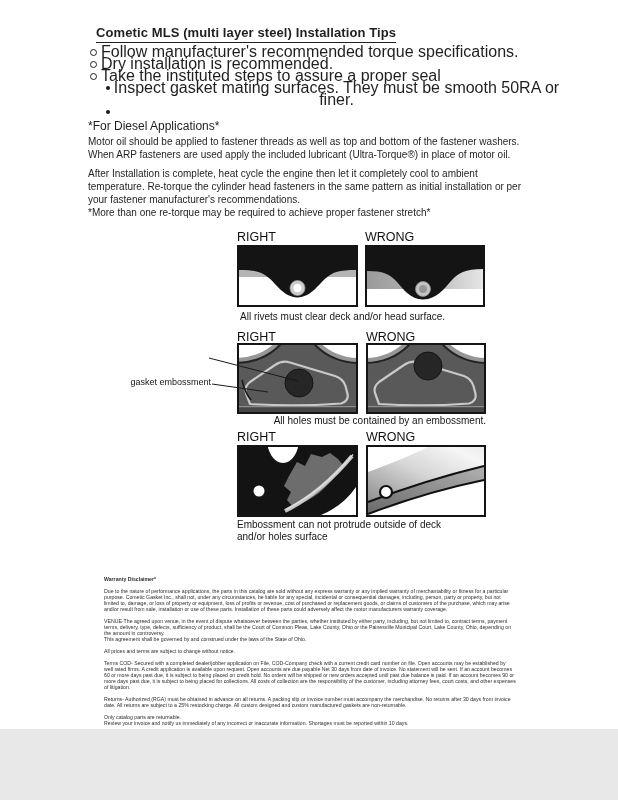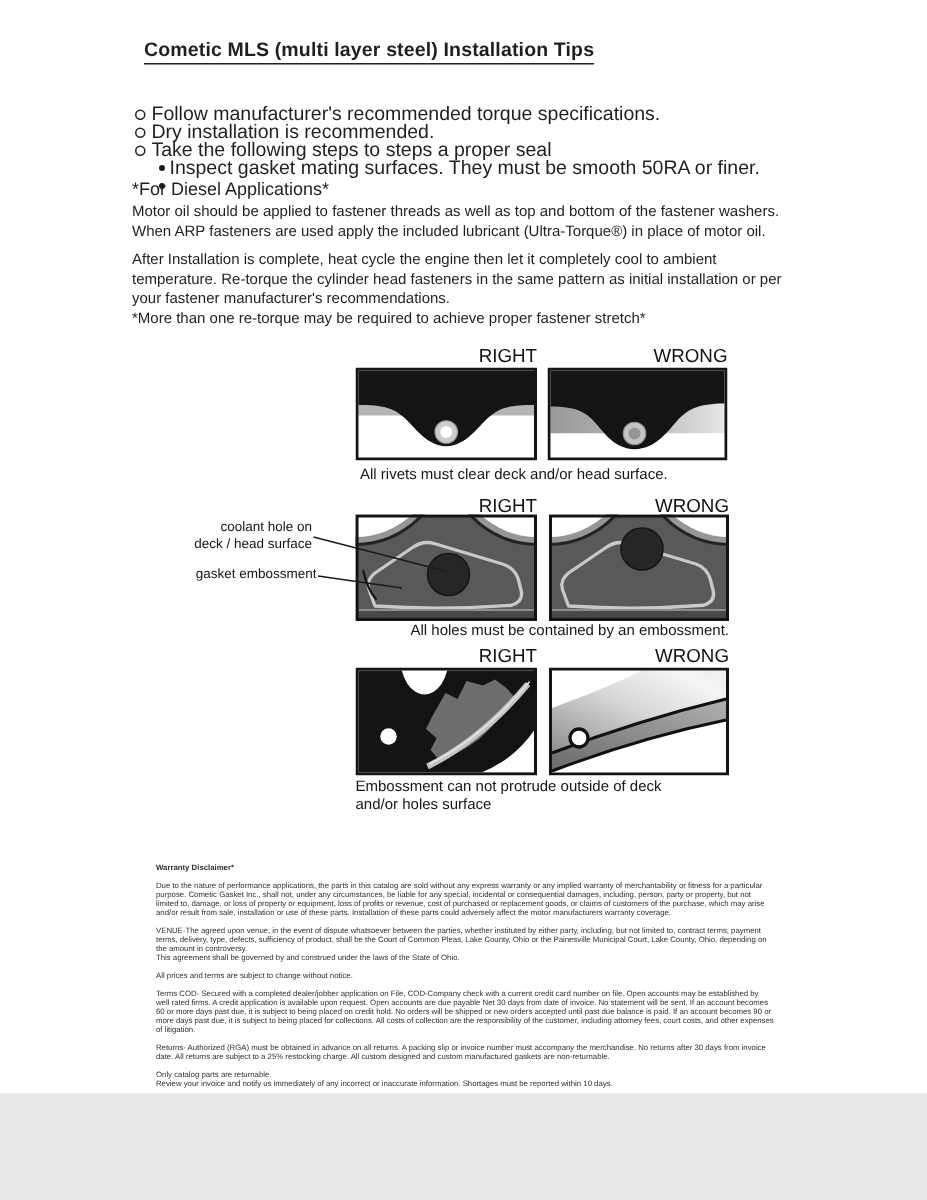--- a/index.html
+++ b/index.html
@@ -6,28 +6,28 @@
   .page{
     position:relative;width:618px;height:729px;background:#ffffff;
     font-family:"Liberation Sans","DejaVu Sans",sans-serif;color:#1f1f1f;
     overflow:hidden;margin:0 auto;
   }
   .abs{position:absolute;}
   .title{
     left:96px;top:25px;font-size:13px;font-weight:bold;
     border-bottom:1.6px solid #222;padding-bottom:2px;letter-spacing:0.1px;
   }
-  .bullets{left:90px;top:46px;width:470px;font-size:13px;line-height:12px;margin-top:24px;}
+  .bullets{left:90px;top:46px;width:470px;font-size:16px;line-height:12px;}
   .b-row{display:flex;align-items:flex-start;}
   .b-mark{width:5px;height:5px;border:1px solid #222;border-radius:50%;margin:3px 4px 0 0;flex:none;}
   .b-sub{margin-left:16px;text-align:center;}
   .b-dot{width:4px;height:4px;background:#1a1a1a;border-radius:50%;margin:4px 3px 0 0;flex:none;}
   .diesel-head{left:88px;top:119px;font-size:12px;font-weight:normal;}
   .para{left:88px;width:444px;font-size:10px;line-height:12.9px;}
-  .dg-label{font-size:12.5px;text-align:right;color:#111;}
+  .dg-label{font-size:12.5px;text-align:left;color:#111;}
   .dg-box{border:0;display:block;}
   .caption{font-size:10px;color:#161616;line-height:12px;}
   .ann{font-size:9px;line-height:11px;text-align:right;color:#161616;}
   .warranty{left:104px;top:576px;width:412px;font-size:5.2px;line-height:6px;color:#2e2e2e;}
   .w-head{font-weight:bold;margin-bottom:6px;}
   .w-para{margin:0 0 6px 0;}
   .w-tight{margin-bottom:0;}
   .docnum{left:388px;top:760px;font-size:14px;color:#a16207;letter-spacing:0.4px;}
   svg{display:block;}
   .overlay{left:0;top:0;pointer-events:none;}
@@ -43,21 +43,21 @@
     <div class="b-row">
       <span class="b-mark"></span>
       <span>Follow manufacturer's recommended torque specifications.</span>
     </div>
     <div class="b-row">
       <span class="b-mark"></span>
       <span>Dry installation is recommended.</span>
     </div>
     <div class="b-row">
       <span class="b-mark"></span>
-      <span>Take the following steps to steps a proper seal</span>
+      <span>Take the instituted steps to assure a proper seal</span>
     </div>
     <div class="b-row b-sub">
       <span class="b-dot"></span>
       <span>Inspect gasket mating surfaces.  They must be smooth 50RA or finer.</span>
     </div>
     <div class="b-row b-sub">
       <span class="b-dot"></span>
     </div>
   </div>
 
@@ -93,24 +93,20 @@
     <circle cx="58" cy="44" r="7.5" fill="#c4c4c4" stroke="#8f8f8f" stroke-width="0.8"></circle>
     <circle cx="58" cy="44" r="4" fill="#969696"></circle>
     <rect x="1" y="1" width="118" height="60" fill="none" stroke="#141414" stroke-width="2"></rect>
   </svg>
 
   <div class="abs caption" style="left:240px;top:311px;">All rivets must clear deck and/or head surface.</div>
 
   <div class="abs dg-label" style="left:237px;top:330px;width:121px;">RIGHT</div>
   <div class="abs dg-label" style="left:366px;top:330px;width:120px;">WRONG</div>
 
-  <div class="abs ann" style="left:110px;top:346px;width:98px;">
-    <div>coolant hole on</div>
-    <div>deck / head surface</div>
-  </div>
   <div class="abs ann" style="left:110px;top:377px;width:101px;">gasket embossment</div>
 
   <svg class="abs dg-box" style="left:237px;top:343px;" width="121" height="71" viewBox="0 0 121 71">
     <rect x="0" y="0" width="121" height="71" fill="#595959"></rect>
     <circle cx="0" cy="-40" r="61" fill="#232323"></circle>
     <circle cx="0" cy="-40" r="59" fill="#969696"></circle>
     <circle cx="0" cy="-40" r="55" fill="#ffffff"></circle>
     <circle cx="121" cy="-40" r="61" fill="#232323"></circle>
     <circle cx="121" cy="-40" r="59" fill="#969696"></circle>
     <circle cx="121" cy="-40" r="55" fill="#ffffff"></circle>

